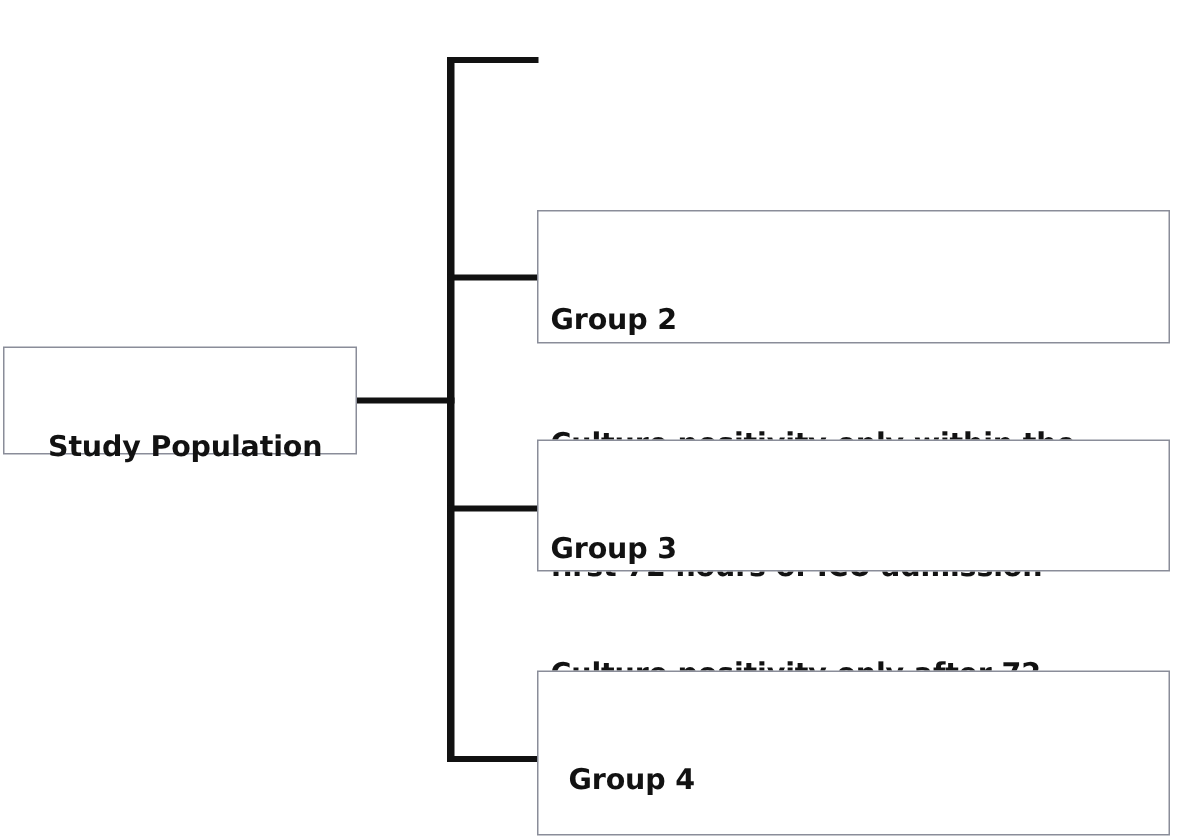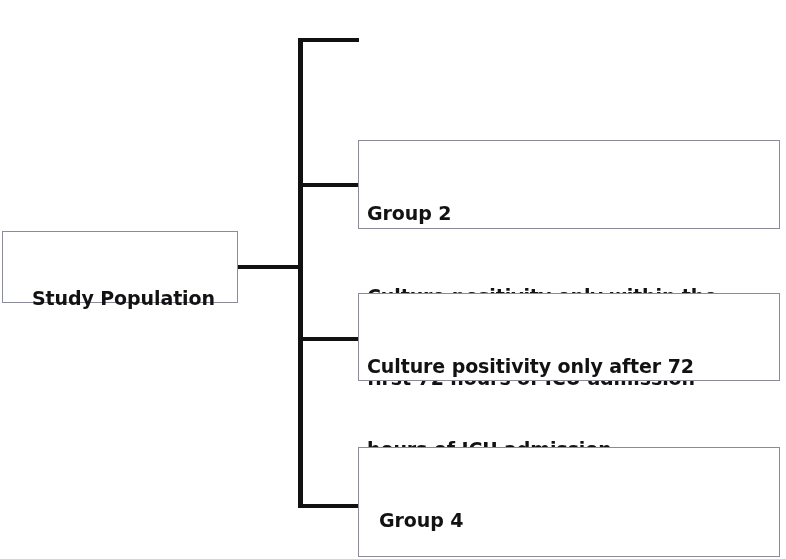--- a/index.html
+++ b/index.html
@@ -94,20 +94,21 @@
   </div>
 
 
   <div class="node group-node" id="node-g2">
     <span class="line">Group 2</span>
     <span class="line">Culture positivity only within the</span>
     <span class="line">first 72 hours of ICU admission</span>
   </div>
 
   <div class="node group-node" id="node-g3">
+    <span class="line">Group 3</span>
     <span class="line">Culture positivity only after 72</span>
     <span class="line">hours of ICU admission</span>
   </div>
 
   <div class="node group-node" id="node-g4">
     <span class="line">Group 4</span>
     
     
     
   </div>

